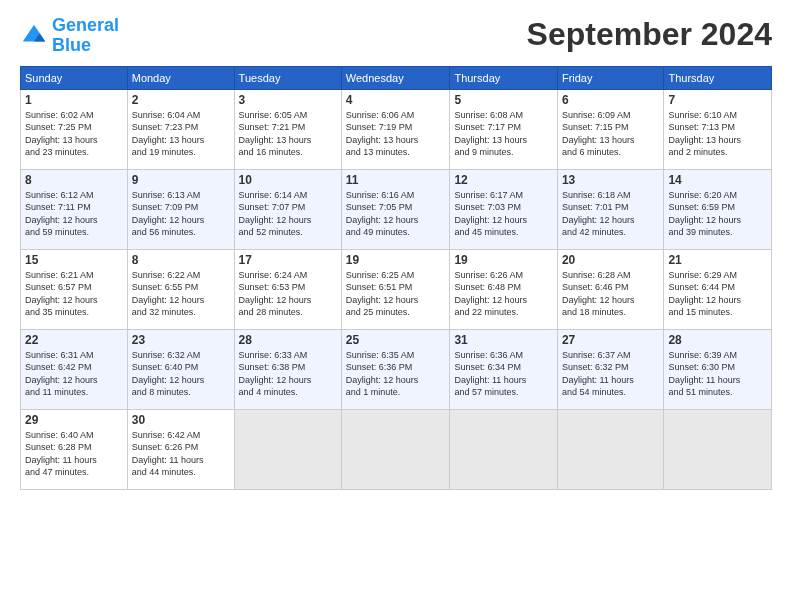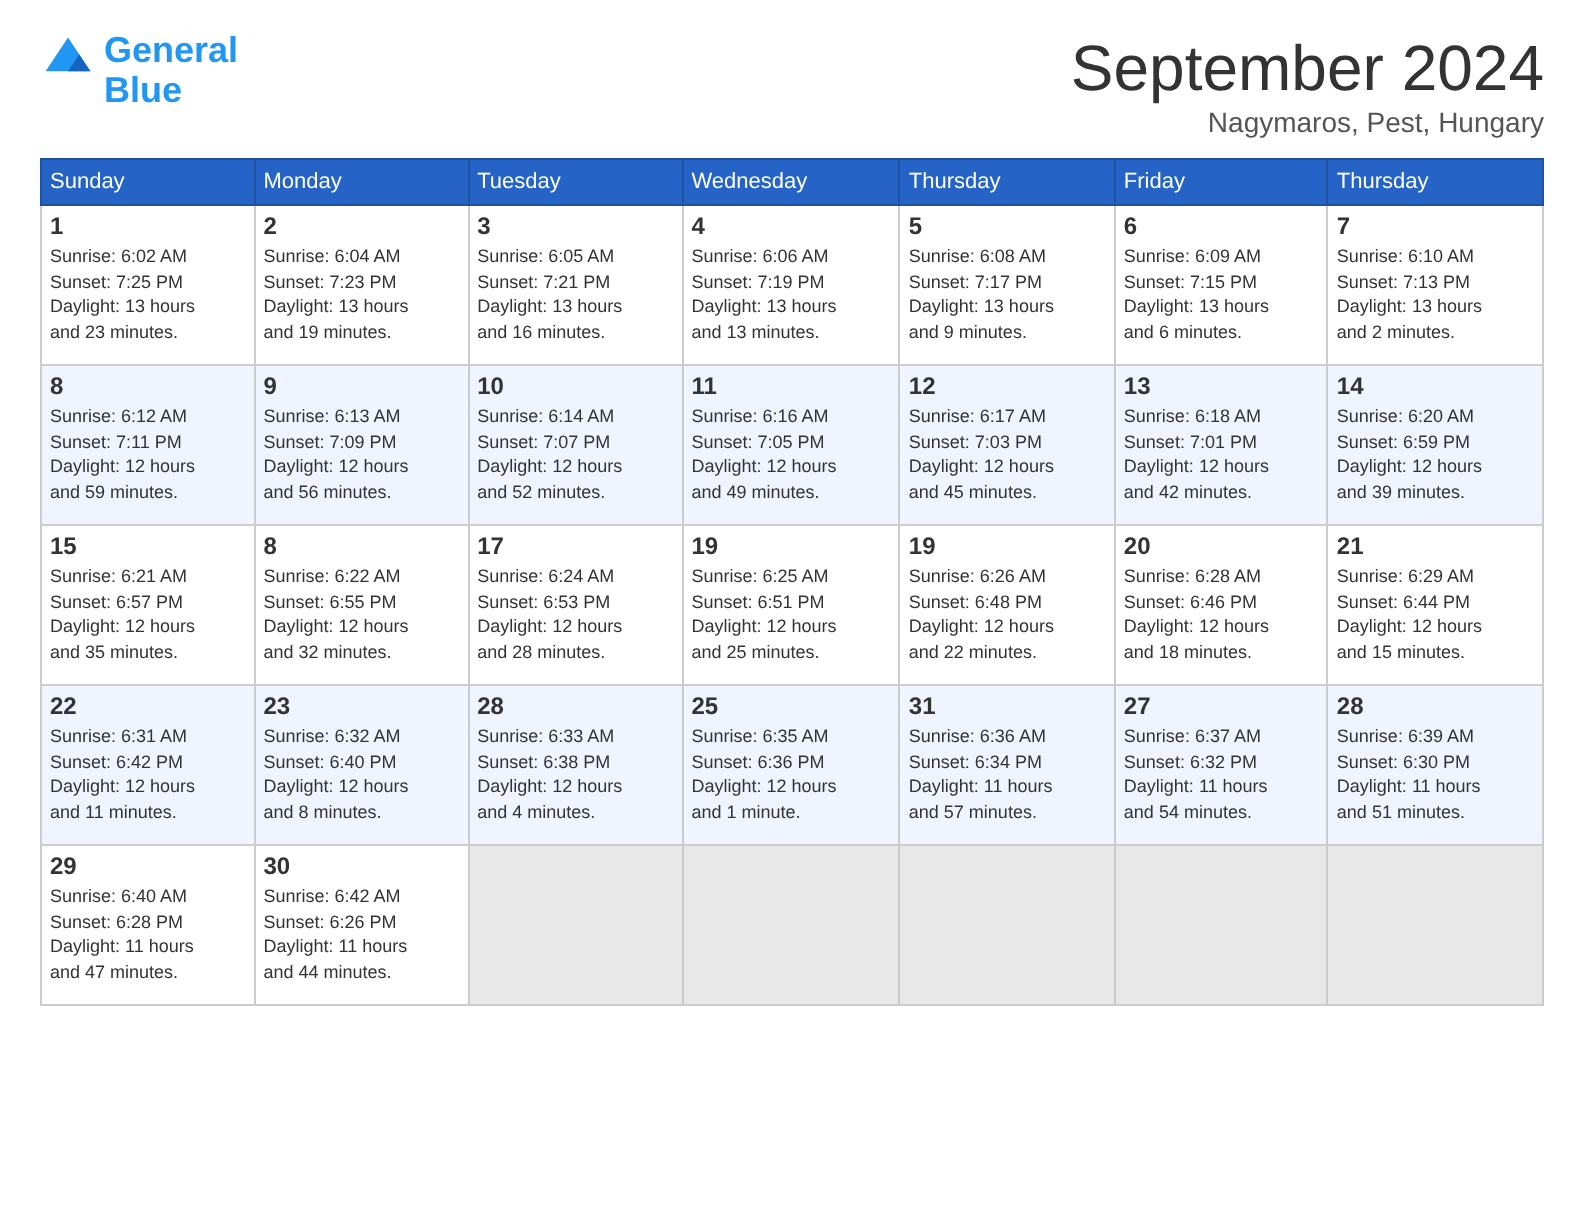--- a/index.html
+++ b/index.html
@@ -17,41 +17,42 @@
       background: #fff;
     }
     .header {
       display: flex;
       justify-content: space-between;
       align-items: flex-start;
       margin-bottom: 10px;
     }
     .logo {
       display: flex;
+      align-items: center;
       gap: 4px;
     }
     .logo-text {
       font-size: 18px;
       font-weight: bold;
       color: #333;
       line-height: 1.1;
     }
     .logo-text span {
       color: #2196F3;
     }
     .logo-icon {
       width: 28px;
       height: 28px;
     }
     .title-area {
       text-align: right;
     }
     .month-title {
       font-size: 32px;
-      font-weight: normal;
+      font-weight: bold;
       color: #333;
     }
     .location {
       font-size: 14px;
       color: #555;
     }
     .calendar {
       width: 100%;
       border-collapse: collapse;
       font-size: 9.5px;
@@ -102,21 +103,20 @@
         <polygon points="20,4 36,28 4,28" fill="#2196F3"></polygon>
         <polygon points="28,16 36,28 20,28" fill="#1565C0"></polygon>
       </svg>
       <div class="logo-text">
         <span>General</span><br>
         <span style="color:#2196F3">Blue</span>
       </div>
     </div>
     <div class="title-area">
       <div class="month-title">September 2024</div>
-      <div class="location">Nagymaros, Pest, Hungary</div>
     </div>
   </div>
 
   <table class="calendar">
     <thead>
       <tr>
         <th>Sunday</th>
         <th>Monday</th>
         <th>Tuesday</th>
         <th>Wednesday</th>

